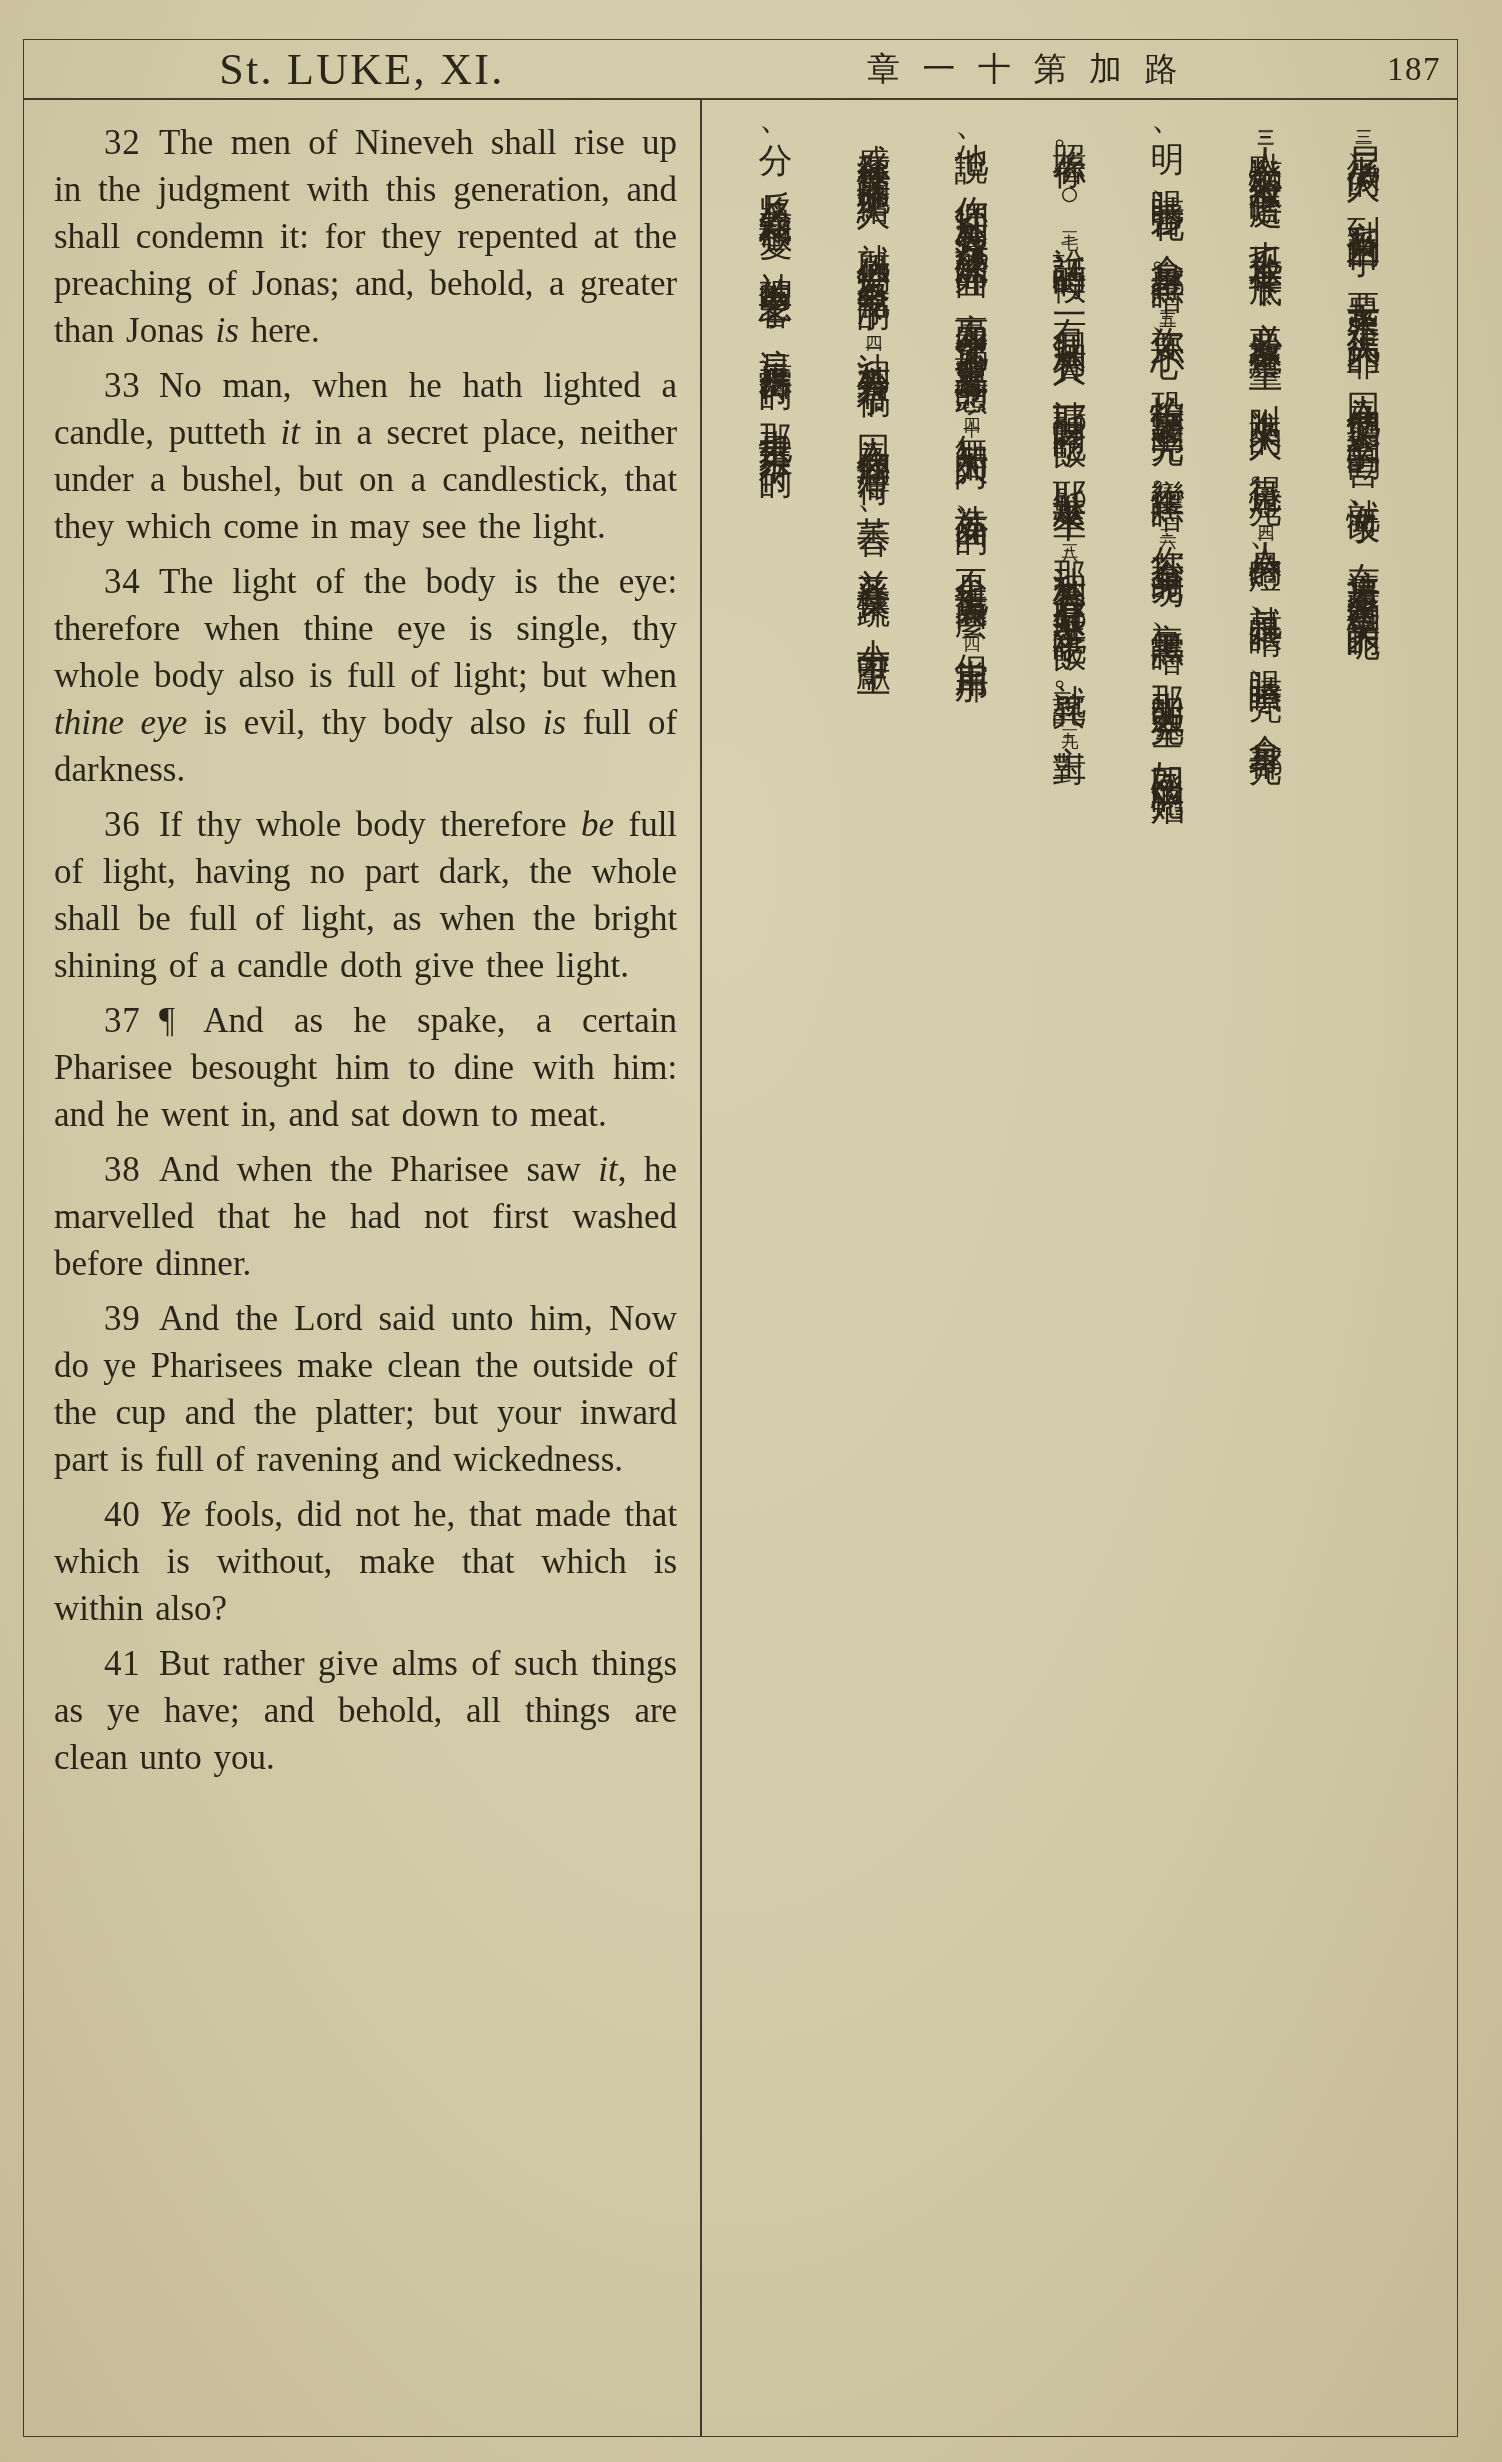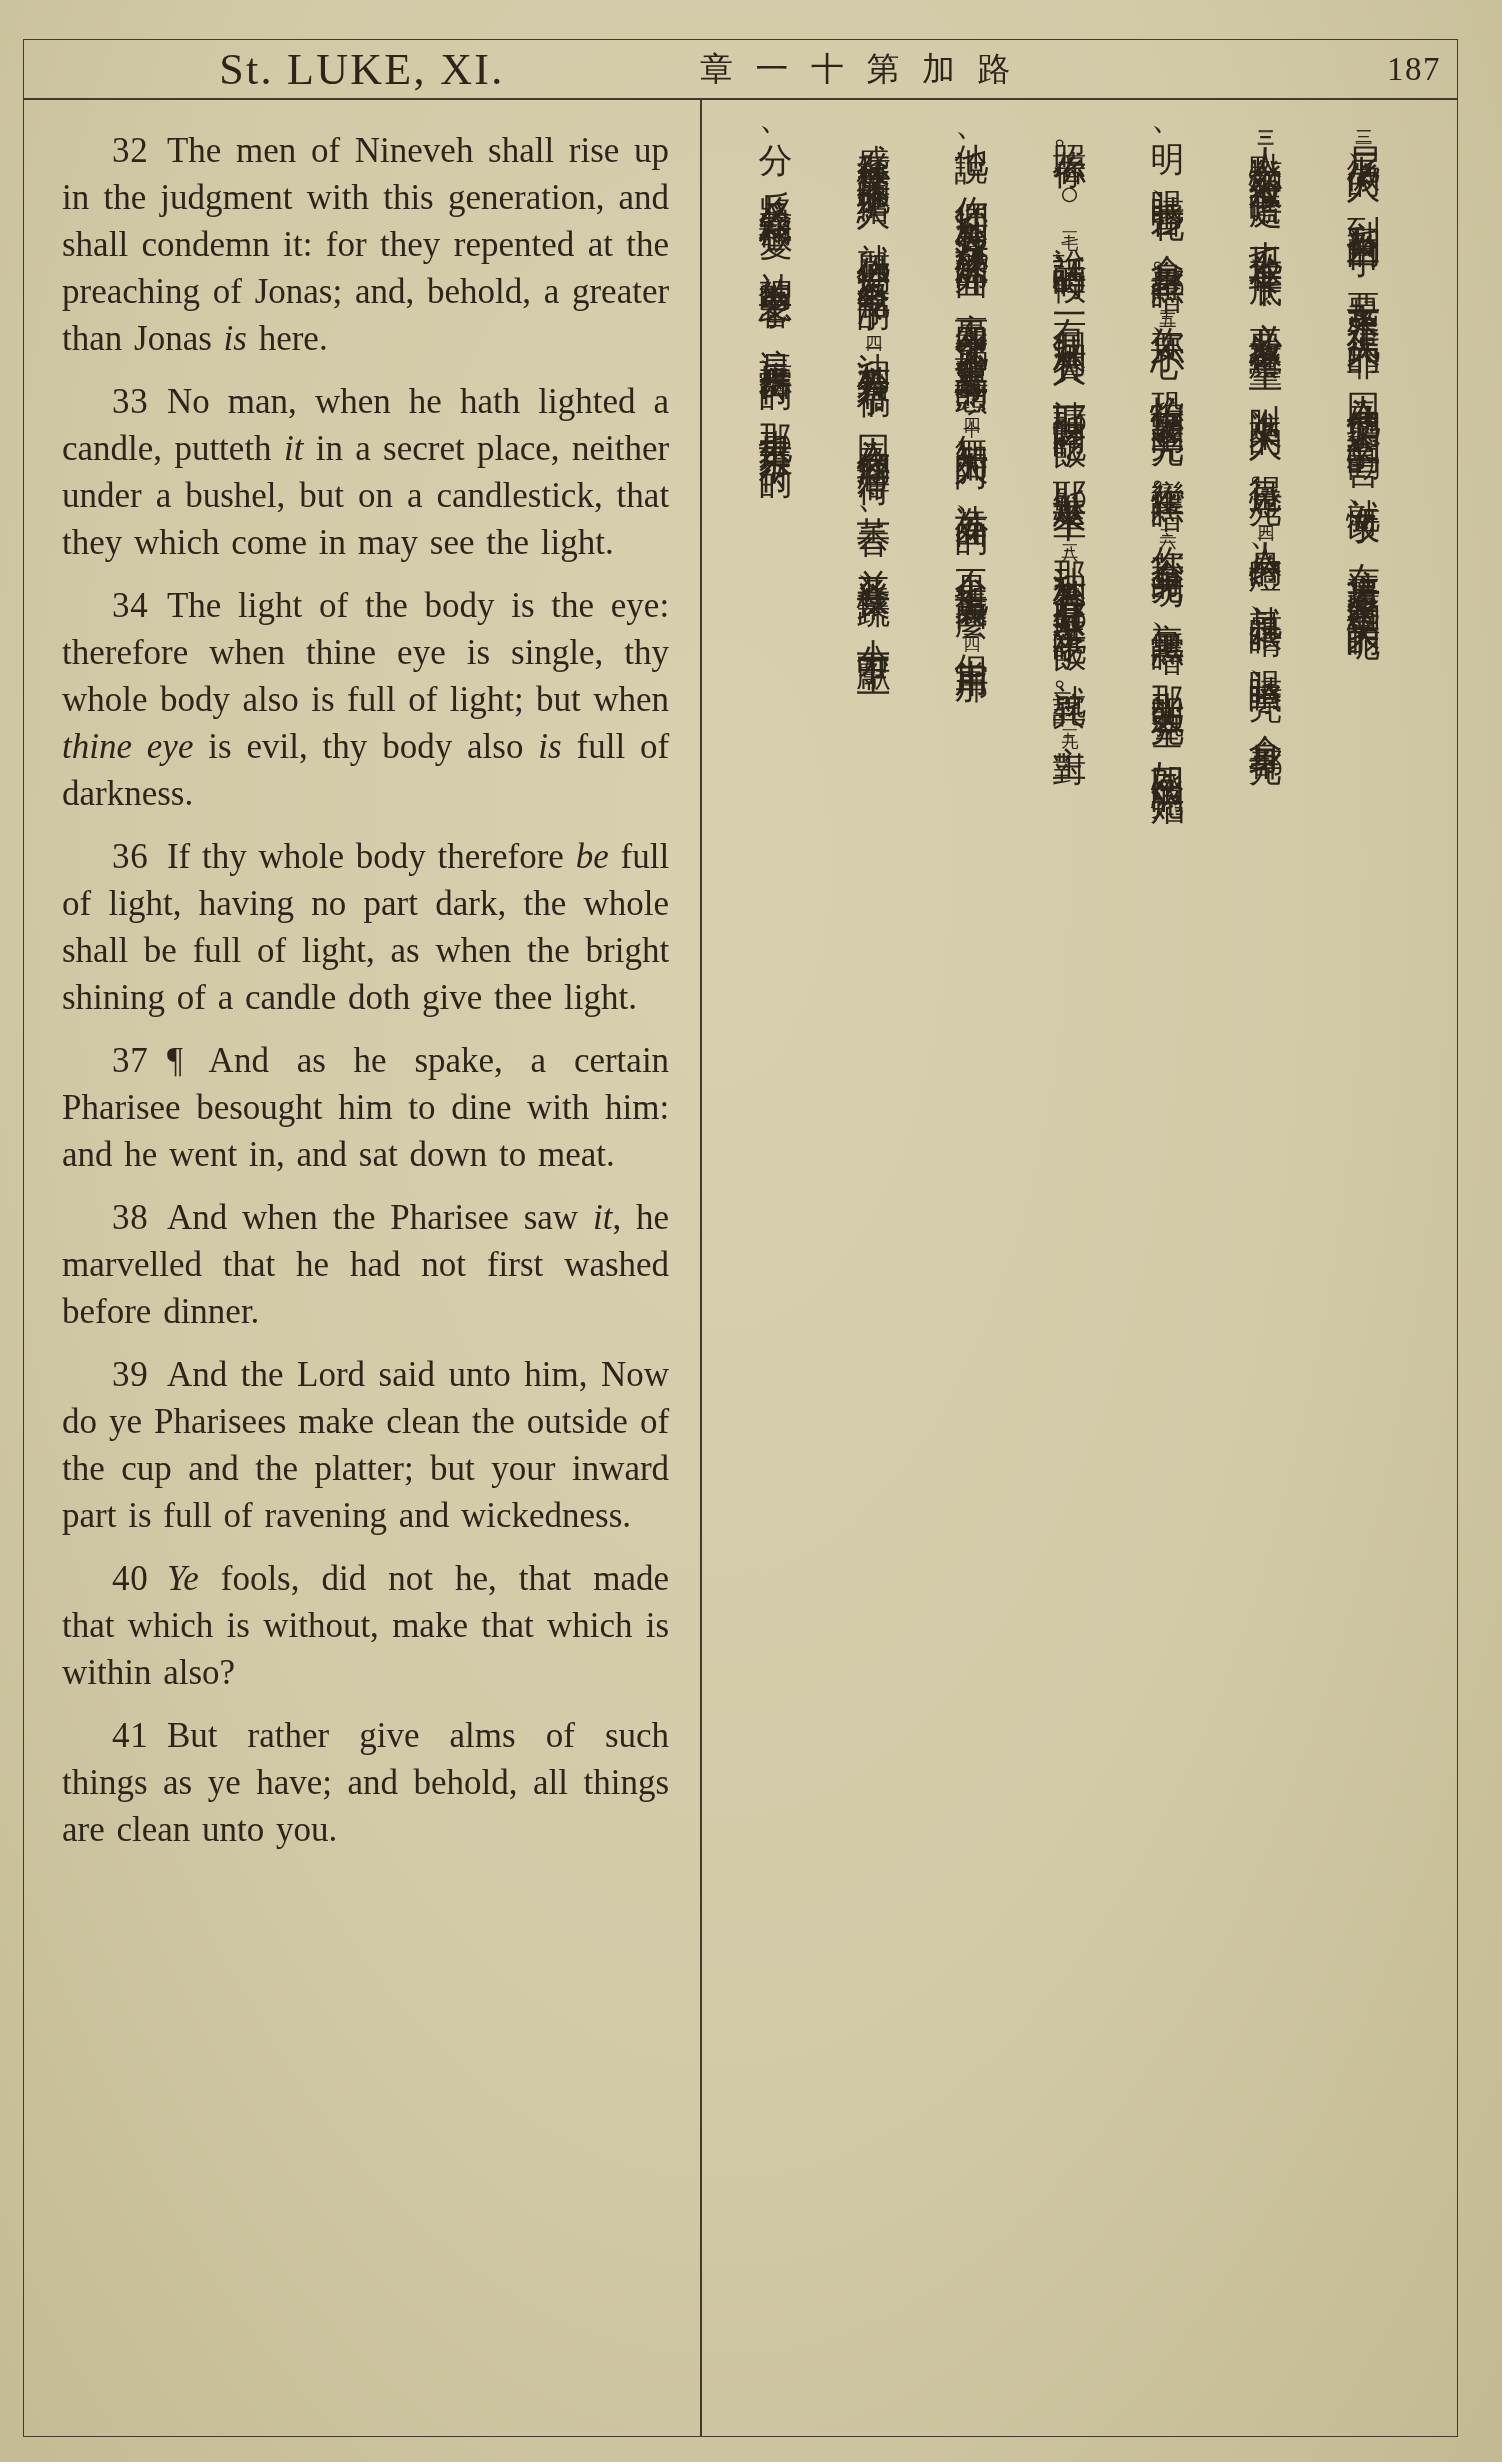--- a/index.html
+++ b/index.html
@@ -37,21 +37,21 @@
     text-align: center;
     font-size: 44px;
     letter-spacing: 2.3px;
     white-space: nowrap;
   }
   .header-right {
     flex: 1;
     position: relative;
     display: flex;
     align-items: center;
-    justify-content: flex-start;
+    justify-content: center;
   }
   .header-chinese {
     font-size: 33px;
     letter-spacing: 22.5px;
     white-space: nowrap;
     margin-right: 90px;
   }
   .page-number {
     position: absolute;
     right: 16px;
@@ -65,21 +65,21 @@
   }
   .english-col {
     width: 47.2%;
     padding: 10.5px 15px 15px 22.5px;
     font-size: 35px;
     line-height: 47px;
     text-align: justify;
     word-spacing: 3px;
     overflow: hidden;
   }
-  .verse { margin: 16px; text-indent: 50px; }
+  .verse { margin: 8px; text-indent: 50px; }
   .vnum { letter-spacing: 0.8px; }
   .divider {
     width: 2.3px;
     background: #44392b;
     flex: 0 0 auto;
   }
   .chinese-col {
     flex: 1;
     writing-mode: vertical-rl;
     text-orientation: upright;

